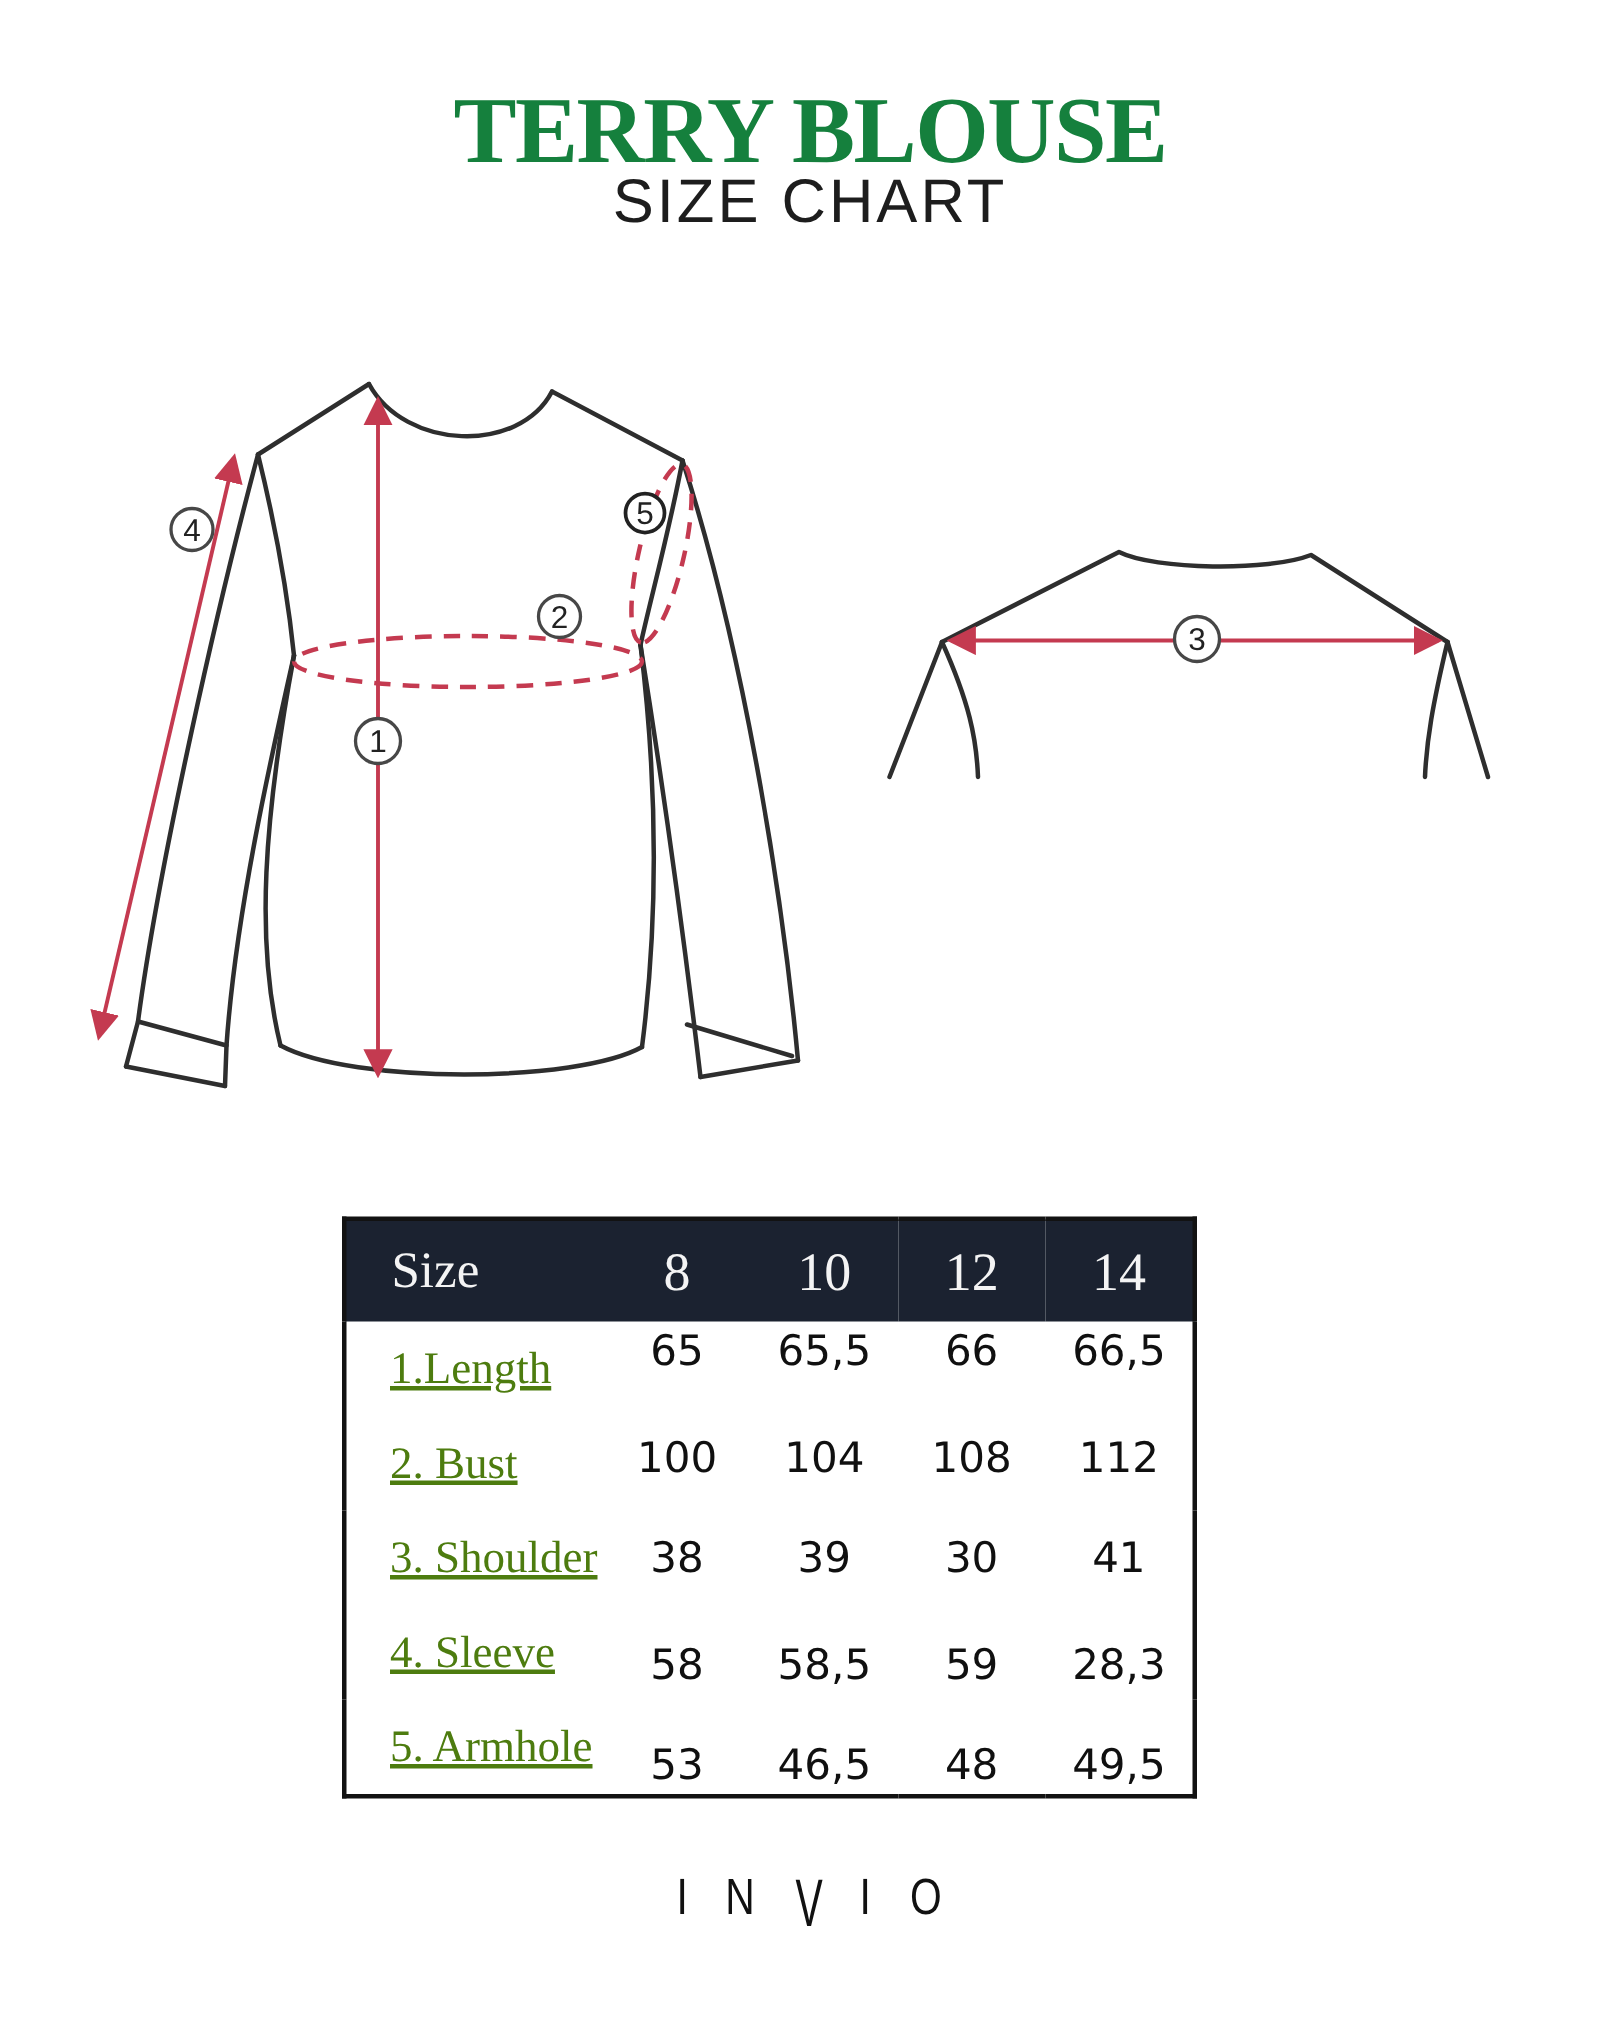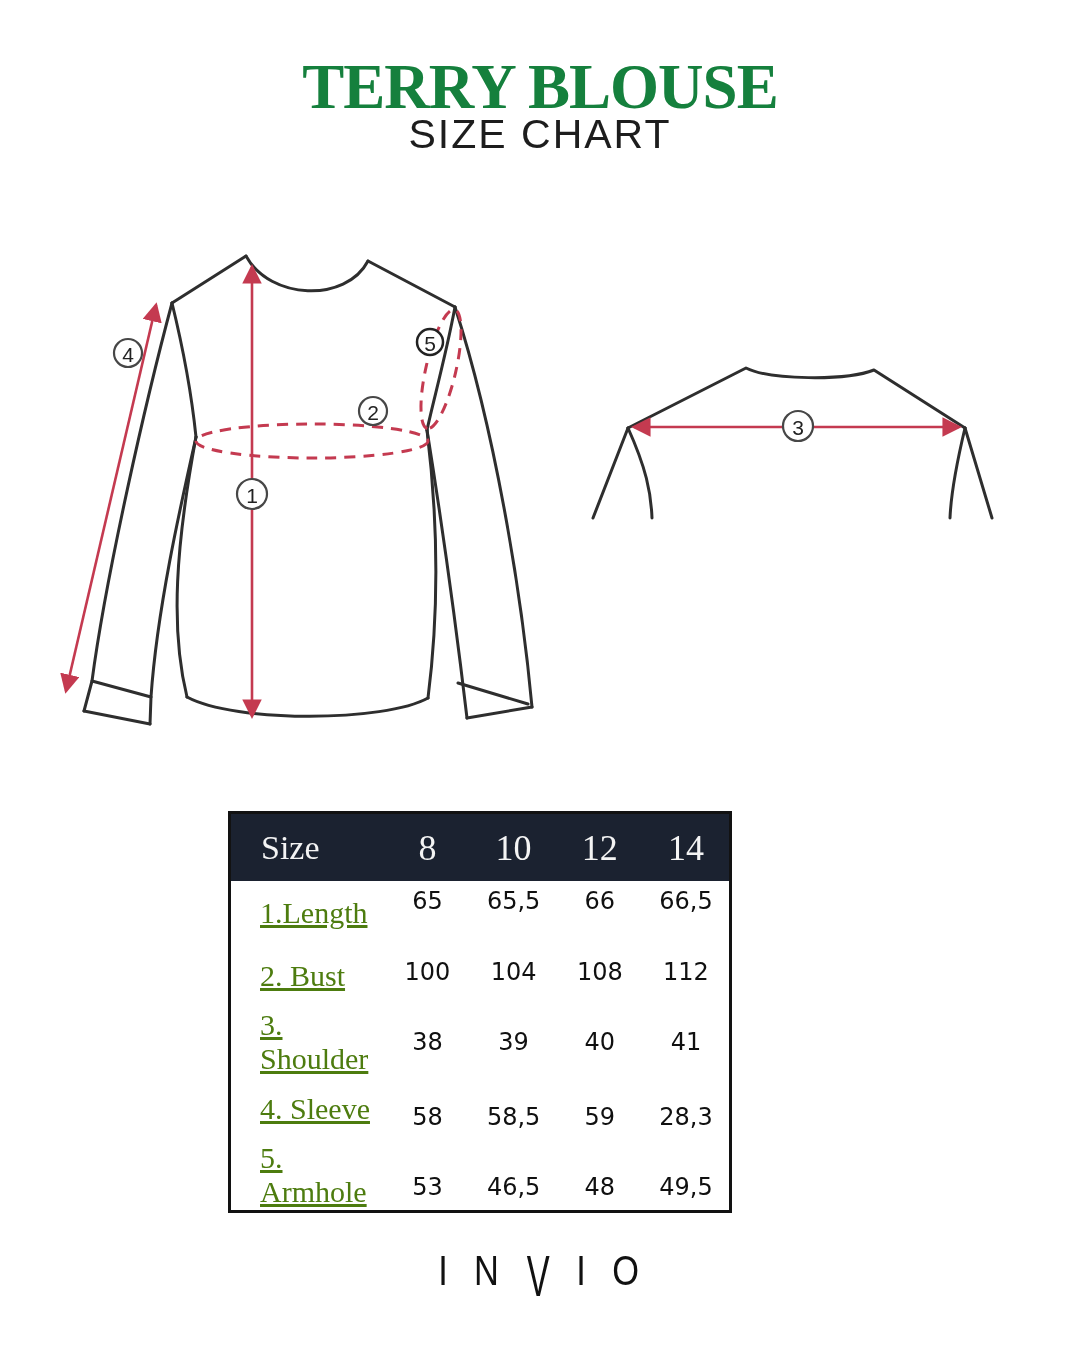--- a/index.html
+++ b/index.html
@@ -28,44 +28,44 @@
   .redline{fill:none;stroke:var(--accent);stroke-width:2.6;}
   .red-dashed{fill:none;stroke:var(--accent);stroke-width:3;stroke-dasharray:11 8;}
   #ah path{fill:var(--accent);}
   .marker-circle{fill:#ffffff;stroke:#474747;stroke-width:2.2;}
   .marker-circle.bold{stroke:#222222;stroke-width:2.5;}
   .marker-num{
     font-family:"Liberation Sans",sans-serif;font-size:21px;fill:#222;
     text-anchor:middle;dominant-baseline:central;
   }
   .size-table{
-    position:absolute;left:228px;top:811px;width:504px;
+    position:absolute;left:228px;top:811px;width:570px;
     border-collapse:collapse;table-layout:fixed;border:3px solid #121212;
   }
   .size-table thead th{
     background:var(--table-header-bg);color:#f4f4f4;
     font-family:"Liberation Serif",serif;font-weight:400;height:65px;
     vertical-align:middle;
   }
   .size-table th.size-col{text-align:left;padding-left:30px;font-size:34px;width:27%;}
   .size-table th.num-col{font-size:36px;text-align:center;width:18.25%;}
   .size-table tbody td{height:61px;vertical-align:middle;}
   .size-table td.row-label{
     font-family:"Liberation Serif",serif;font-size:30px;padding-left:29px;color:#4d7c0f;text-decoration:underline;
   }
   .size-table td.num{
-    font-family:"DejaVu Sans",sans-serif;font-size:24px;text-align:center;color:#101010;
+    font-family:"DejaVu Sans",sans-serif;font-size:28px;text-align:center;color:#101010;
   }
   .size-table tbody tr:nth-child(1) td.num{transform:translateY(-12px);}
   .size-table tbody tr:nth-child(2) td.num{transform:translateY(-4px);}
   .size-table tbody tr:nth-child(4) td.num{transform:translateY(8px);}
   .size-table tbody tr:nth-child(5) td.num{transform:translateY(12px);}
   .brand{
     position:absolute;top:1246px;left:0;width:100%;text-align:center;
-    font-size:43px;letter-spacing:0;color:#111;white-space:nowrap;
+    font-size:34px;letter-spacing:0;color:#111;white-space:nowrap;
   }
   .brand span{display:inline-block;margin:0 11px;transform:scaleX(.8);}
   .brand span:nth-child(3){transform:scaleX(.8) scaleY(1.32);transform-origin:50% 12%;}
 </style>
 </head>
 <body>
 
 <div class="canvas">
 
   <div class="title">TERRY BLOUSE</div>
@@ -153,21 +153,21 @@
         <td class="row-label">2. Bust</td>
         <td class="num">100</td>
         <td class="num">104</td>
         <td class="num">108</td>
         <td class="num">112</td>
       </tr>
       <tr>
         <td class="row-label">3. Shoulder</td>
         <td class="num">38</td>
         <td class="num">39</td>
-        <td class="num">40</td>
+        <td class="num">30</td>
         <td class="num">41</td>
       </tr>
       <tr>
         <td class="row-label">4. Sleeve</td>
         <td class="num">58</td>
         <td class="num">58,5</td>
         <td class="num">59</td>
         <td class="num">28,3</td>
       </tr>
       <tr>

